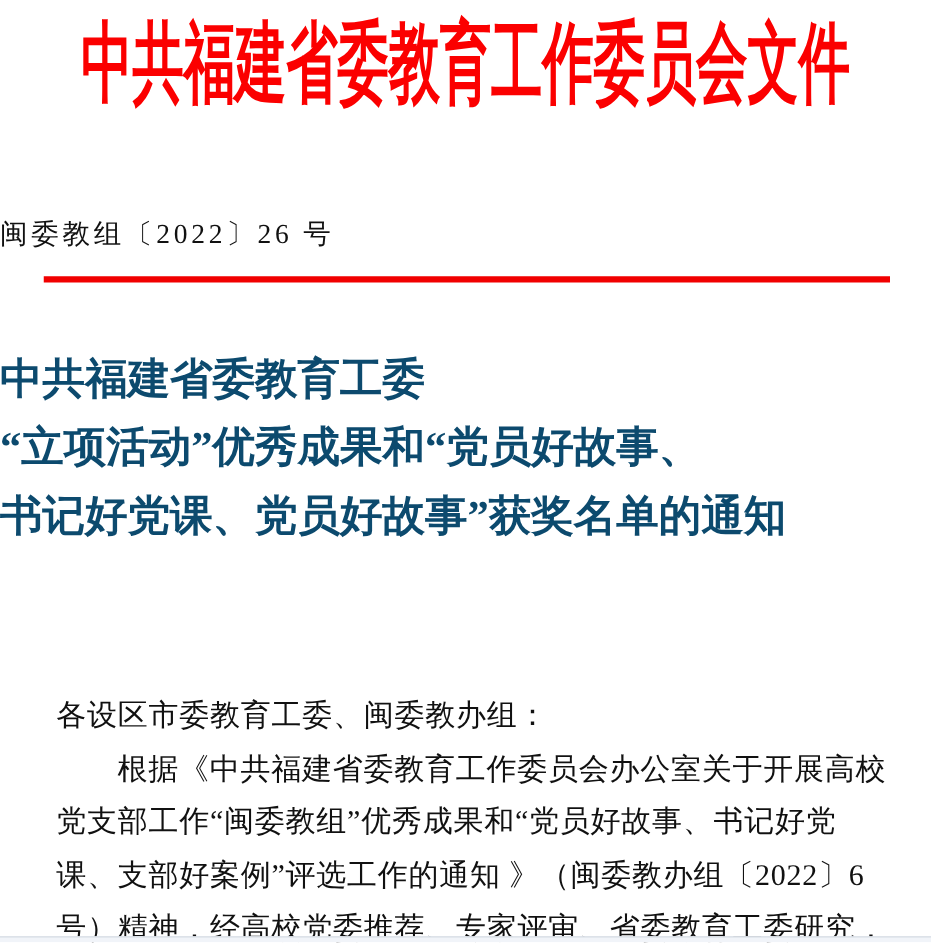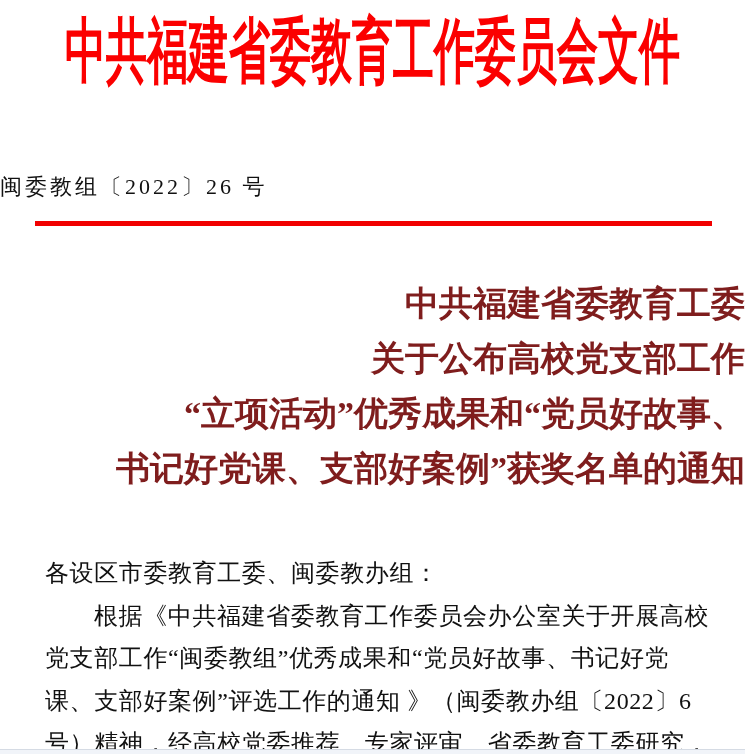--- a/index.html
+++ b/index.html
@@ -51,25 +51,25 @@
     height: 5px;
     background: #f10000;
   }
 
   
   .title-block {
     position: absolute;
     top: 276px;
     left: 0;
     right: 0;
-    text-align: right;
+    text-align: left;
     font-size: 34px;
     font-weight: 700;
     line-height: 55px;
-    color: #7f1d1d;
+    color: #0c4a6e;
   }
   .title-line { white-space: nowrap; }
 
   
   .body-block {
     position: absolute;
     top: 552px;
     left: 45px;
     right: 38px;
     font-size: 24px;
@@ -97,23 +97,22 @@
 <div class="page">
 
   <div class="banner">中共福建省委教育工作委员会文件</div>
 
   <div class="doc-number">闽委教组〔2022〕26 号</div>
 
   <div class="red-rule"></div>
 
   <div class="title-block">
     <div class="title-line">中共福建省委教育工委</div>
-    <div class="title-line">关于公布高校党支部工作</div>
     <div class="title-line">“立项活动”优秀成果和“党员好故事、</div>
-    <div class="title-line">书记好党课、支部好案例”获奖名单的通知</div>
+    <div class="title-line">书记好党课、党员好故事”获奖名单的通知</div>
   </div>
 
   <div class="body-block">
     <div class="body-line">各设区市委教育工委、闽委教办组：</div>
     <div class="body-line indent">根据《中共福建省委教育工作委员会办公室关于开展高校</div>
     <div class="body-line">党支部工作“闽委教组”优秀成果和“党员好故事、书记好党</div>
     <div class="body-line">课、支部好案例”评选工作的通知 》（闽委教办组〔2022〕6</div>
     <div class="body-line">号）精神，经高校党委推荐、专家评审、省委教育工委研究，</div>
   </div>
 

